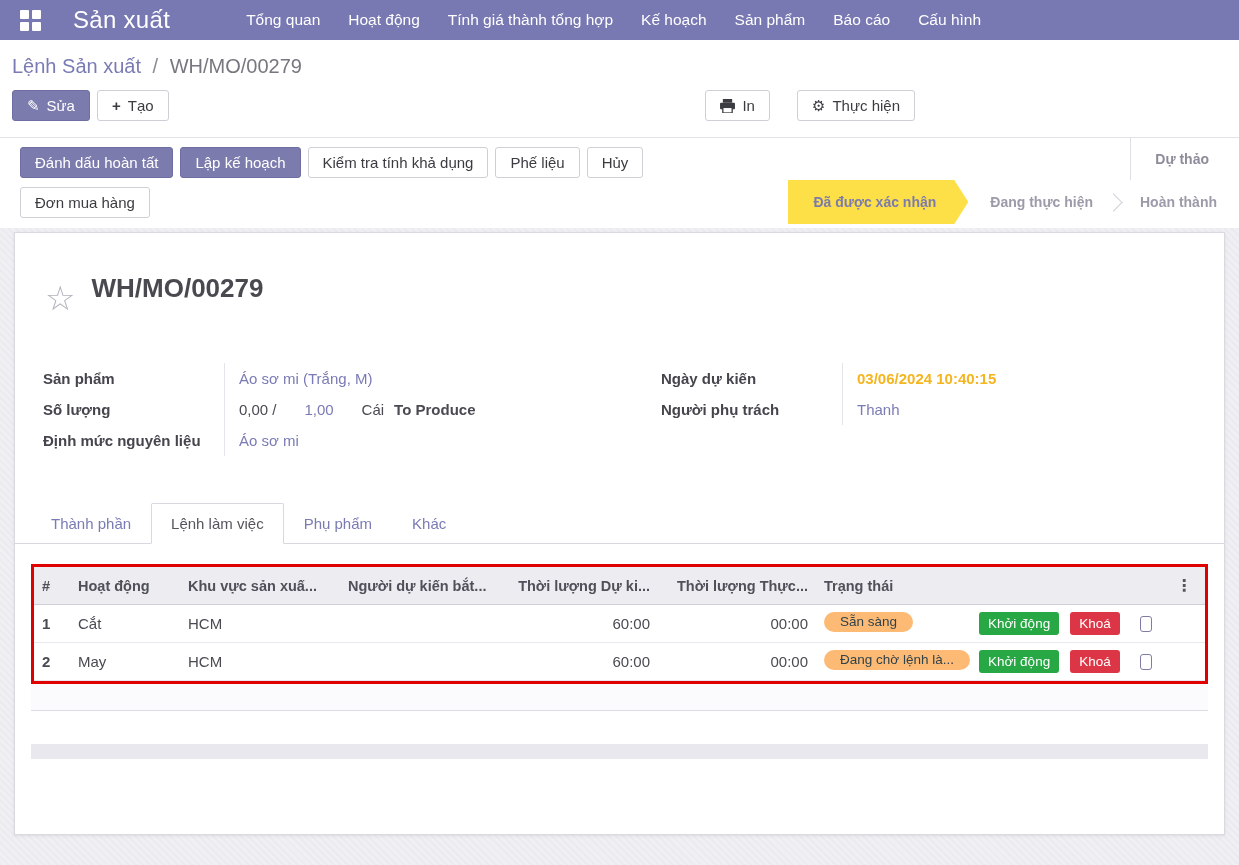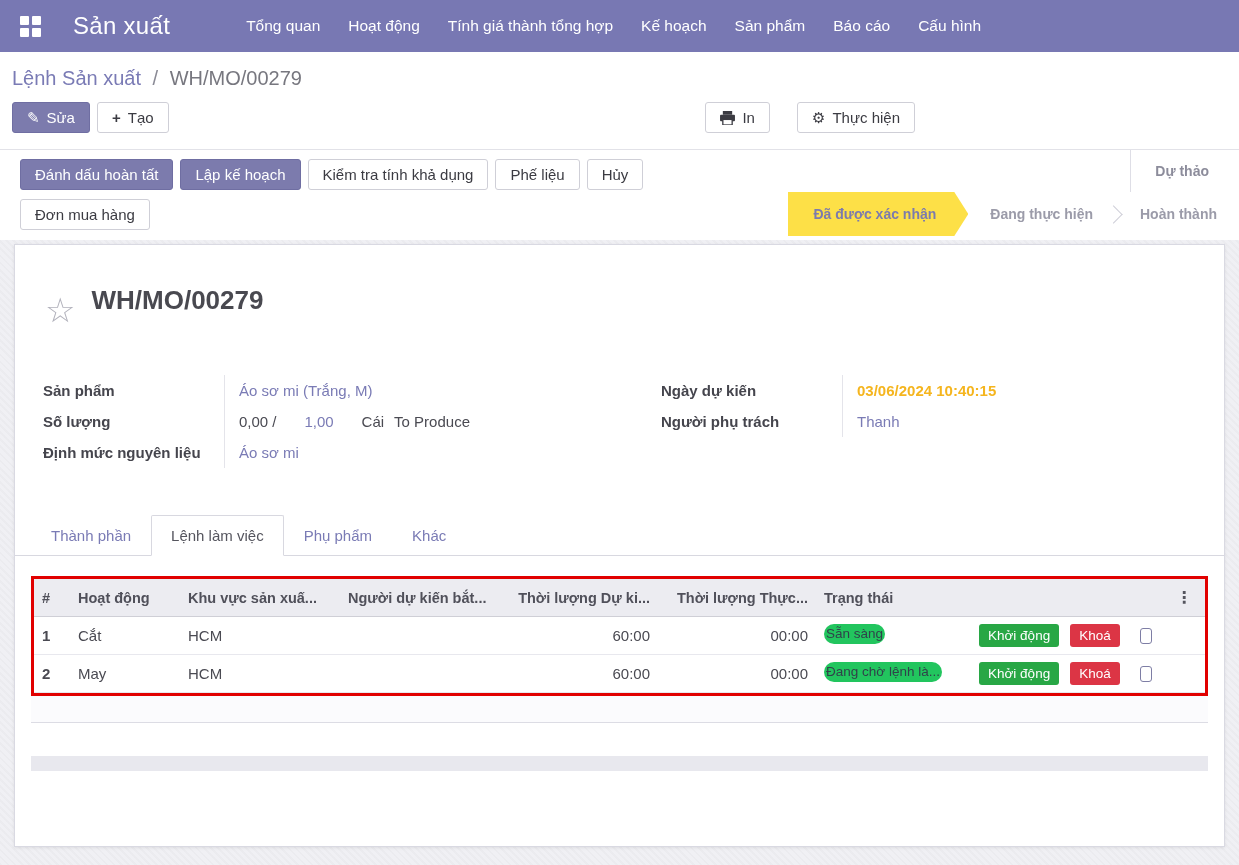--- a/index.html
+++ b/index.html
@@ -5,21 +5,21 @@
   * { margin:0; padding:0; box-sizing:border-box; }
   html,body { width:1239px; height:865px; overflow:hidden; }
   body {
     font-family:"Liberation Sans","DejaVu Sans",sans-serif;
     background:#f0f0f4;
     background-image:repeating-linear-gradient(45deg, rgba(0,0,0,0.02) 0 2px, transparent 2px 5px);
     color:#4a4a52;
   }
   
   .nav {
-    height:52px; background:#7878b3; display:flex; align-items:center;
+    height:40px; background:#7878b3; display:flex; align-items:center;
     color:#fff; padding-left:20px;
   }
   .apps-icon { width:21px; height:21px; display:grid; grid-template-columns:9px 9px; grid-template-rows:9px 9px; gap:3px; margin-right:32px; cursor:pointer; }
   .apps-icon span { background:#fff; border-radius:1px; }
   .brand { font-size:24px; font-weight:400; margin-right:62px; letter-spacing:0.3px; }
   .nav-item { font-size:15.5px; padding:0 14px; line-height:52px; cursor:pointer; white-space:nowrap; }
   
   .control-panel { background:#fff; padding:15px 12px 16px; }
   .breadcrumb { font-size:20px; margin-bottom:12px; }
   .breadcrumb .bc-link { color:#7a7bb5; cursor:pointer; }
@@ -63,39 +63,39 @@
   .fgroup.right { flex:1; margin-left:50px; }
   .frow { display:flex; }
   .flabel { width:182px; font-weight:bold; font-size:15px; color:#45454d; padding:5px 14px 5px 0;
             border-right:1px solid #e4e4ea; line-height:21px; }
   .fvalue { flex:1; padding:5px 0 5px 14px; font-size:15px; line-height:21px; color:#4a4a52; }
   .link-val { color:#7a7bb5; cursor:pointer; }
   .date-val { color:#f5b51e; font-weight:bold; }
   .qty-sep { margin:0 4px; }
   .qty-planned { color:#7a7bb5; margin:0 28px 0 24px; }
   .qty-uom { margin-right:10px; }
-  .qty-suffix { font-weight:normal; }
+  .qty-suffix { font-weight:bold; }
   
   .tabs { display:flex; margin-top:46px; padding-left:16px; border-bottom:1px solid #d8d8e0; align-items:flex-end; }
   .tab { font-size:15px; padding:11px 19px; color:#7a7bb5; cursor:pointer; position:relative; top:1px;
          border:1px solid transparent; }
   .tab.active { background:#fff; color:#55555e; border-color:#d8d8e0; border-bottom-color:#fff; border-radius:2px 2px 0 0; }
   
   .table-wrap { margin:20px 16px 0; border:3px solid #e10000; }
   table { width:100%; border-collapse:collapse; font-size:15px; table-layout:fixed; }
   th { background:#ececf1; text-align:left; font-weight:bold; color:#50505a; font-size:14.5px;
        padding:9px 8px; border-bottom:1px solid #cfcfd6; overflow:hidden; white-space:nowrap; }
   td { padding:7px 8px; border-bottom:1px solid #e8e8ee; overflow:hidden; white-space:nowrap; }
   .col-no { width:36px; } .col-op { width:110px; } .col-wc { width:160px; } .col-date { width:160px; }
   .col-dexp { width:158px; } .col-dreal { width:158px; } .col-status { width:155px; } .col-btns { width:auto; }
   .col-opt { width:42px; }
   .num { text-align:right; }
   .cell-no { font-weight:bold; }
   th.opt-th { text-align:center; font-size:16px; color:#55555e; cursor:pointer; }
-  .badge { display:inline-block; background:#22c55e; border-radius:12px; padding:2px 2px 3px;
+  .badge { display:inline-block; background:#fdba74; border-radius:12px; padding:2px 16px 3px;
            font-size:13.5px; color:#30424a; max-width:150px; overflow:hidden; white-space:nowrap; }
   .row-btn { border:none; border-radius:3px; color:#fff; font-size:13.5px; padding:4px 9px;
              cursor:pointer; font-family:inherit; }
   .btn-start { background:#28a745; margin-right:7px; }
   .btn-block { background:#dc3545; }
   .tablet-icon { display:inline-block; width:12px; height:16px; border:1.5px solid #7e7ea5;
                  border-radius:3px; vertical-align:middle; margin-left:16px; cursor:pointer; }
   
   .post-row { margin:0 16px; height:27px; background:#fbfbfd; border-bottom:1px solid #dcdce4; }
   .gray-strip { margin:33px 16px 0; height:15px; background:#e8e8ee; }

